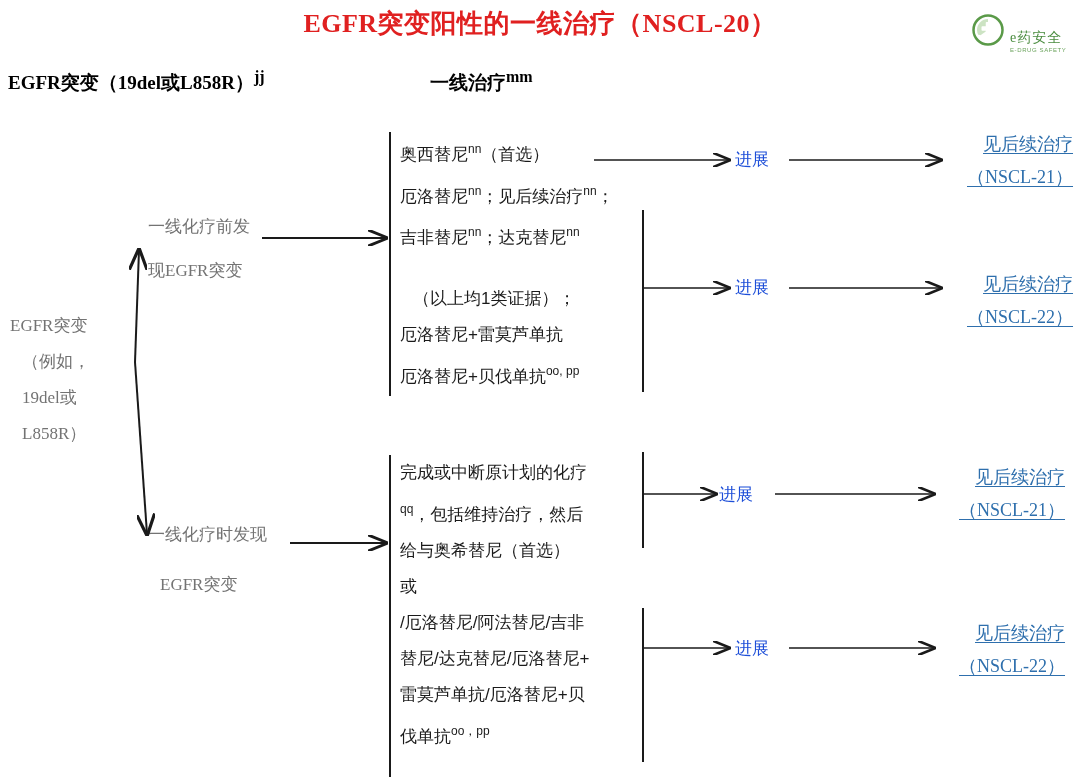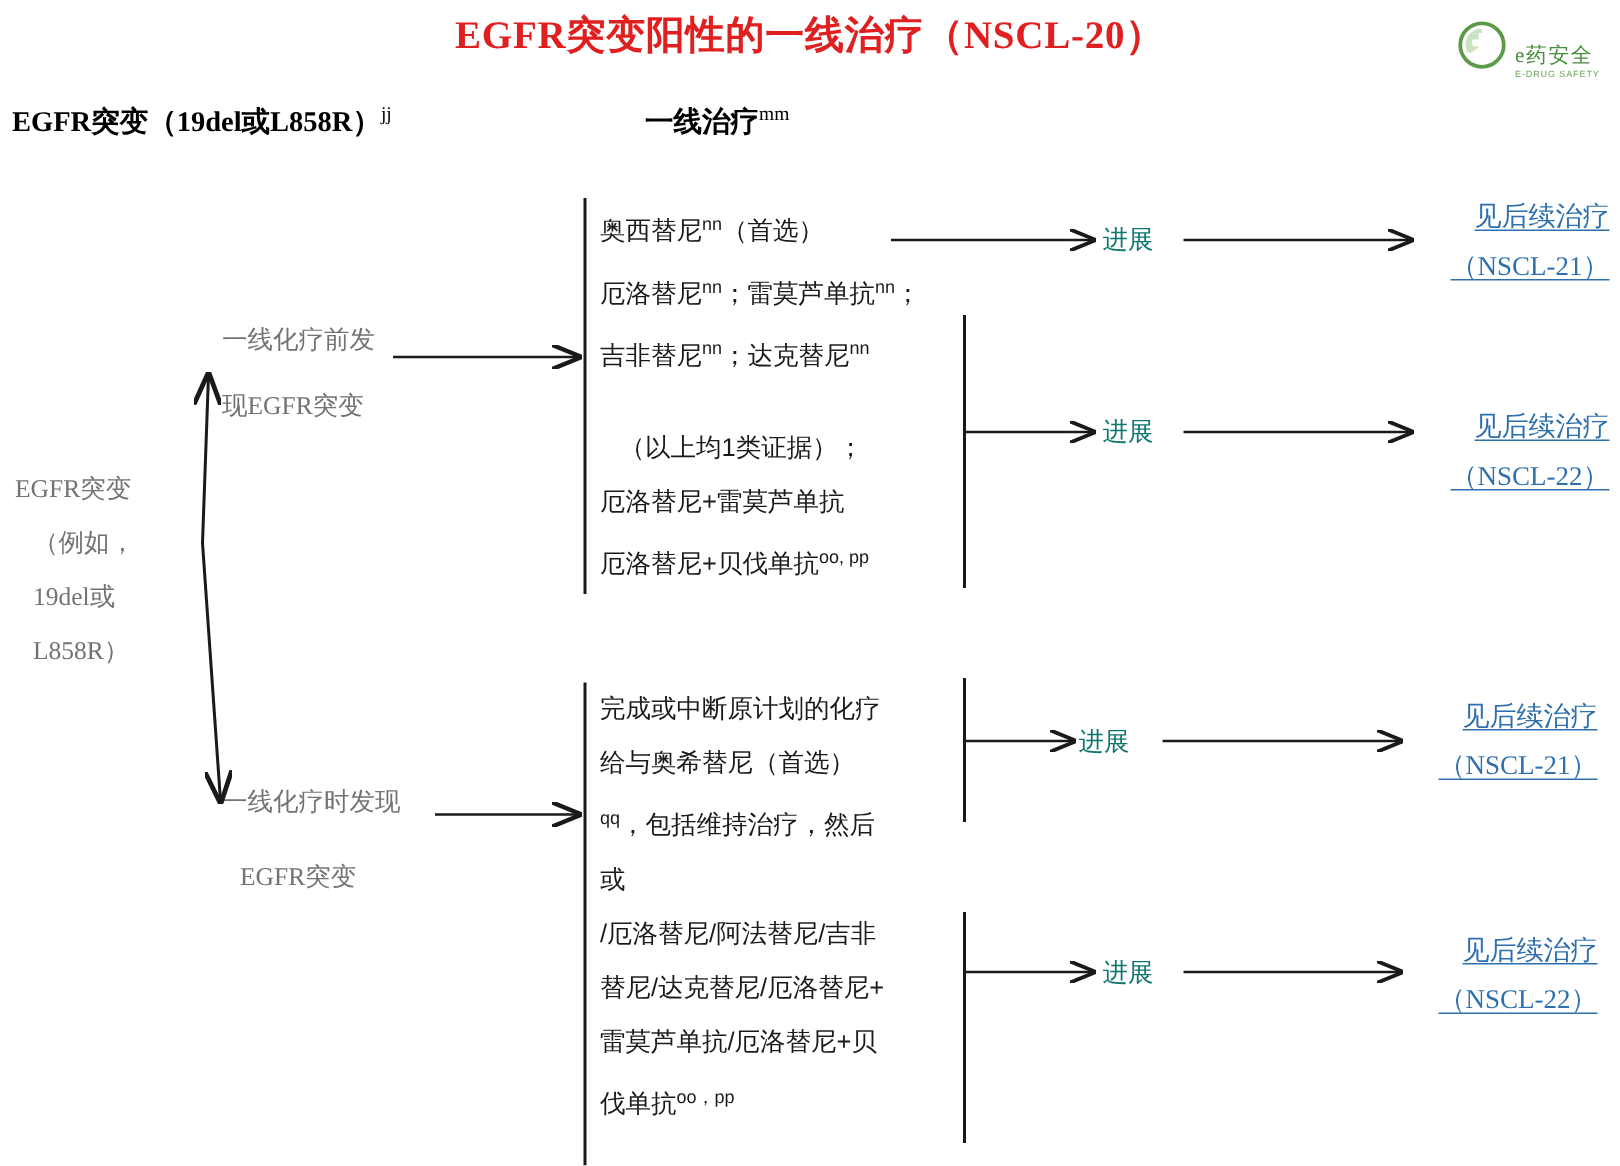--- a/index.html
+++ b/index.html
@@ -87,23 +87,23 @@
   
   .col-head {
     position: absolute;
     font-family: "Liberation Serif", "DejaVu Serif", serif;
     font-weight: bold;
     font-size: 19px;
     white-space: nowrap;
     color: #000000;
   }
   .col-head .sup {
-    font-size: 13px;
+    font-size: 16px;
     vertical-align: super;
-    font-weight: normal;
+    font-weight: bold;
   }
   #head-mutation { left: 8px;  top: 68px; }
   #head-firstline { left: 430px; top: 68px; }
 
   
   .node {
     position: absolute;
     font-family: "Liberation Serif", "DejaVu Serif", serif;
     font-size: 17px;
     line-height: 35px;
@@ -144,21 +144,21 @@
   .tx-block .ln { display: block; white-space: nowrap; }
   .tx-block .ln.ind { padding-left: 13px; margin-top: 25px; }
   #tx-upper { left: 392px; top: 131px; }
   #tx-lower { left: 392px; top: 455px; }
 
   
   .prog {
     position: absolute;
     font-family: "Liberation Sans", "DejaVu Sans", sans-serif;
     font-size: 17px;
-    color: #0f766e;
+    color: #1d4ed8;
     white-space: nowrap;
   }
   #prog-1 { left: 735px; top: 148px; }
   #prog-2 { left: 735px; top: 276px; }
   #prog-3 { left: 719px; top: 483px; }
   #prog-4 { left: 735px; top: 637px; }
 
   
   .link {
     position: absolute;
@@ -221,31 +221,31 @@
     <span class="ln">一线化疗前发</span>
     <span class="ln">现EGFR突变</span>
   </div>
   <div class="node" id="node-branch-lower">
     <span class="ln">一线化疗时发现</span>
     <span class="ln i">EGFR突变</span>
   </div>
 
   <div class="tx-block" id="tx-upper">
     <span class="ln"><span>奥西替尼</span><span class="sup">nn</span><span>（首选）</span></span>
-    <span class="ln"><span>厄洛替尼</span><span class="sup">nn</span><span>；雷莫芦单抗</span><span class="sup">nn</span><span>；</span></span>
+    <span class="ln"><span>厄洛替尼</span><span class="sup">nn</span><span>；见后续治疗</span><span class="sup">nn</span><span>；</span></span>
     <span class="ln"><span>吉非替尼</span><span class="sup">nn</span><span>；达克替尼</span><span class="sup">nn</span></span>
     <span class="ln ind">（以上均1类证据）；</span>
     <span class="ln">厄洛替尼+雷莫芦单抗</span>
     <span class="ln"><span>厄洛替尼+贝伐单抗</span><span class="sup">oo, pp</span></span>
   </div>
 
   <div class="tx-block" id="tx-lower">
     <span class="ln">完成或中断原计划的化疗</span>
+    <span class="ln"><span class="sup">qq</span><span>，包括维持治疗，然后</span></span>
     <span class="ln">给与奥希替尼（首选）</span>
-    <span class="ln"><span class="sup">qq</span><span>，包括维持治疗，然后</span></span>
     <span class="ln">或</span>
     <span class="ln">/厄洛替尼/阿法替尼/吉非</span>
     <span class="ln">替尼/达克替尼/厄洛替尼+</span>
     <span class="ln">雷莫芦单抗/厄洛替尼+贝</span>
     <span class="ln"><span>伐单抗</span><span class="sup">oo，pp</span></span>
   </div>
 
   <div class="prog" id="prog-1">进展</div>
   <div class="prog" id="prog-2">进展</div>
   <div class="prog" id="prog-3">进展</div>

